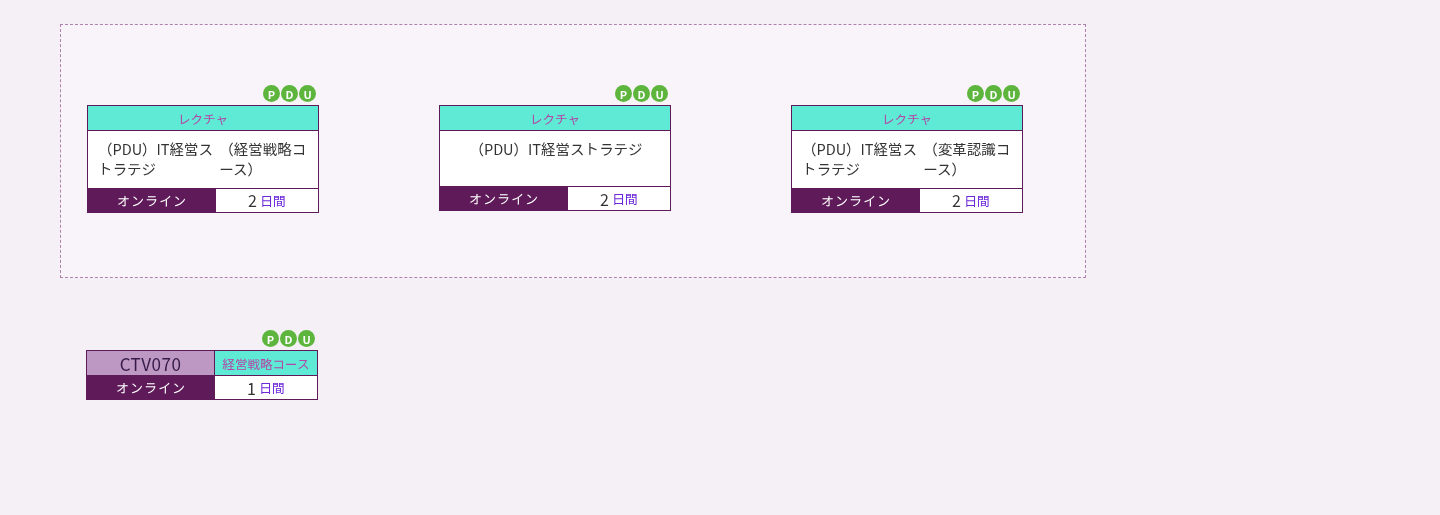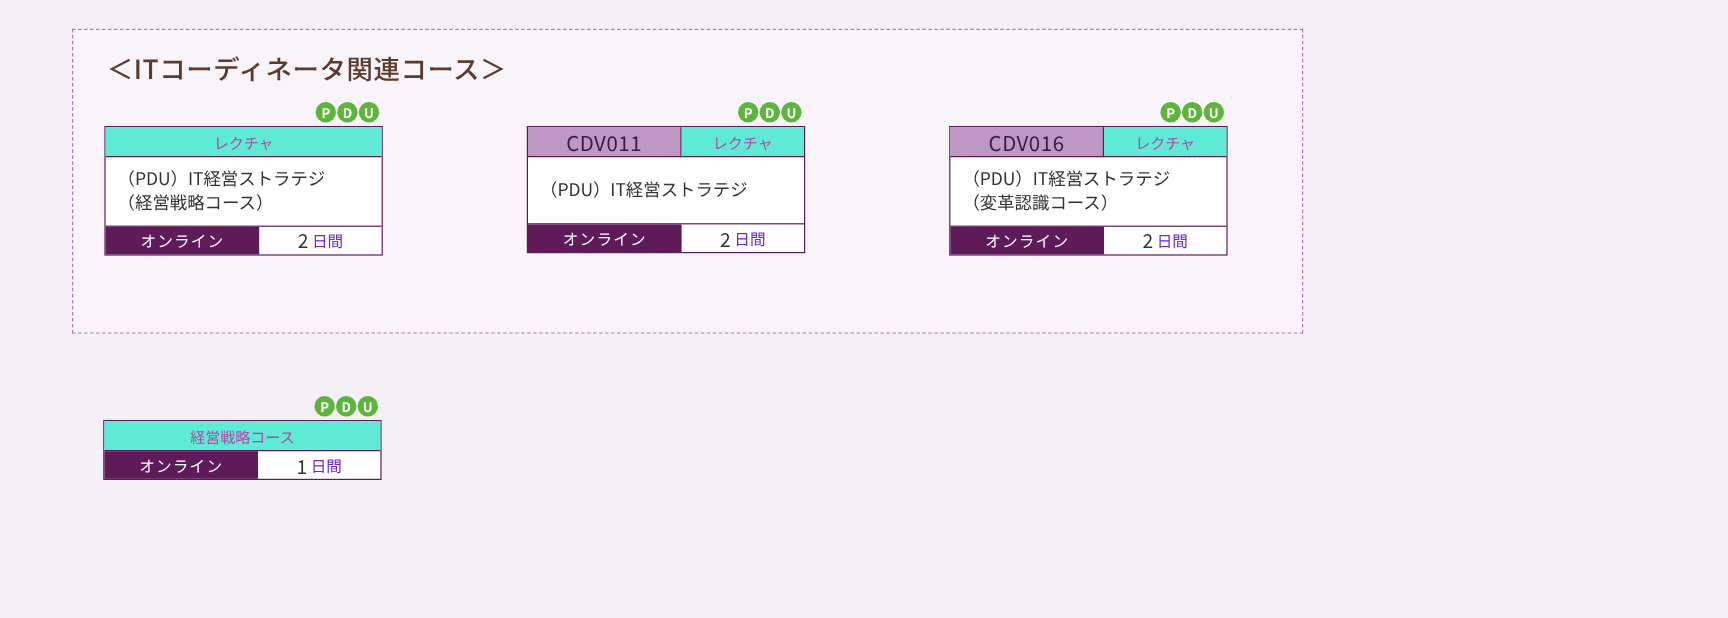--- a/index.html
+++ b/index.html
@@ -68,21 +68,21 @@
     display: flex; align-items: center; justify-content: center;
     background: #5eead4;
     border-bottom: 1px solid #5f1b59;
   }
   .card-title {
     padding: 8px 8px 8px 10px;
     font-size: 14.5px;
     color: #333;
     line-height: 1.4;
     min-height: 56px;
-    display: flex; flex-direction: column; justify-content: center;
+    display: flex; flex-direction: row; justify-content: center;
     border-bottom: 1px solid #5f1b59;
   }
   .card-title.small { font-size: 13px; line-height: 1.35; }
   .card-footer { display: flex; height: 23px; }
   .card-mode {
     flex: 0 0 128px;
     background: #5f1b59;
     color: #fff;
     font-size: 13px;
     display: flex; align-items: center; justify-content: center;
@@ -102,21 +102,20 @@
   .c3 { position: absolute; left: 730px; top: 80px; }
   
   .c4 { position: absolute; left: 86px;  top: 350px; }
 
   .c4 .card-title { min-height: 76px; padding: 4px 6px 4px 8px; }
 </style>
 </head>
 <body>
 
 <div class="section-box">
-  <div class="section-title">＜ITコーディネータ関連コース＞</div>
 
   <div class="card c1">
     <div class="pdu-badge">
       <span>P</span>
       <span>D</span>
       <span>U</span>
     </div>
     <div class="card-header">
       <div class="card-type">レクチャ</div>
     </div>
@@ -133,21 +132,20 @@
     </div>
   </div>
 
   <div class="card c2">
     <div class="pdu-badge">
       <span>P</span>
       <span>D</span>
       <span>U</span>
     </div>
     <div class="card-header">
-      <div class="card-code">CDV011</div>
       <div class="card-type">レクチャ</div>
     </div>
     <div class="card-title">
       <div>（PDU）IT経営ストラテジ</div>
     </div>
     <div class="card-footer">
       <div class="card-mode">オンライン</div>
       <div class="card-days">
         <span class="num">2</span>
         <span class="unit">日間</span>
@@ -155,21 +153,20 @@
     </div>
   </div>
 
   <div class="card c3">
     <div class="pdu-badge">
       <span>P</span>
       <span>D</span>
       <span>U</span>
     </div>
     <div class="card-header">
-      <div class="card-code">CDV016</div>
       <div class="card-type">レクチャ</div>
     </div>
     <div class="card-title">
       <div>（PDU）IT経営ストラテジ</div>
       <div>（変革認識コース）</div>
     </div>
     <div class="card-footer">
       <div class="card-mode">オンライン</div>
       <div class="card-days">
         <span class="num">2</span>
@@ -179,20 +176,21 @@
   </div>
 </div>
 
 <div class="card c4">
   <div class="pdu-badge">
     <span>P</span>
     <span>D</span>
     <span>U</span>
   </div>
   <div class="card-header">
+    <div class="card-code">CTV070</div>
     <div class="card-type">経営戦略コース</div>
   </div>
   <div class="card-footer">
     <div class="card-mode">オンライン</div>
     <div class="card-days">
       <span class="num">1</span>
       <span class="unit">日間</span>
     </div>
   </div>
 </div>

